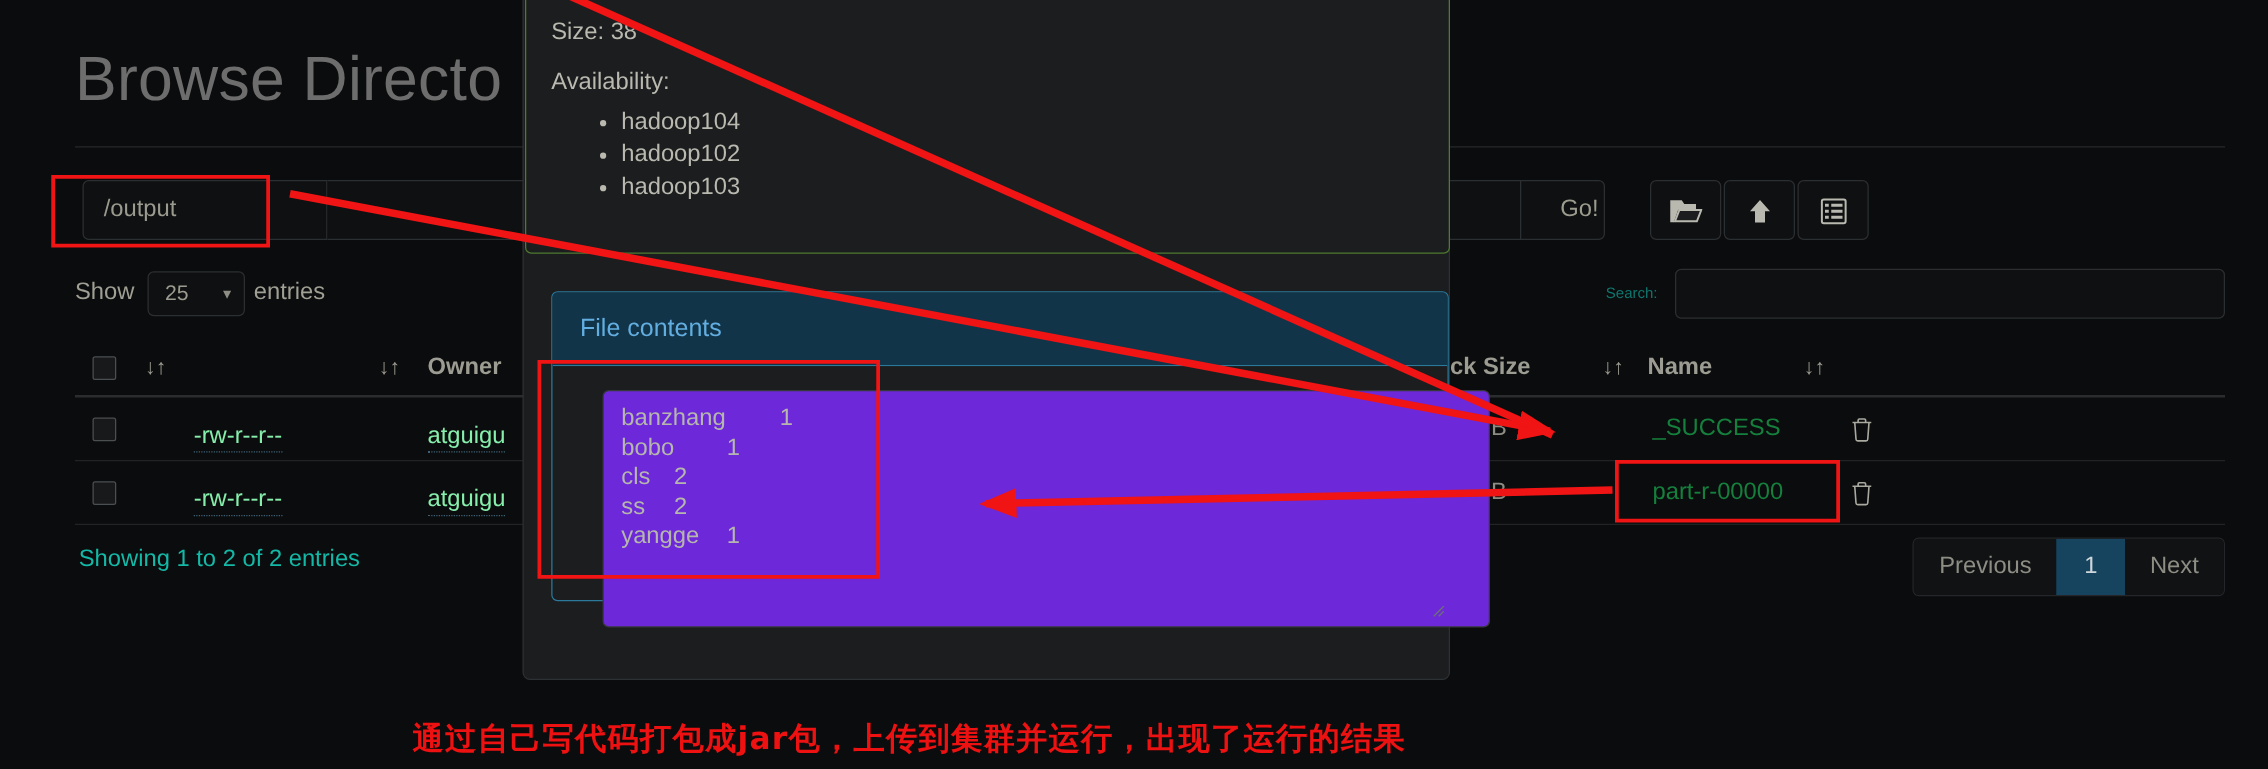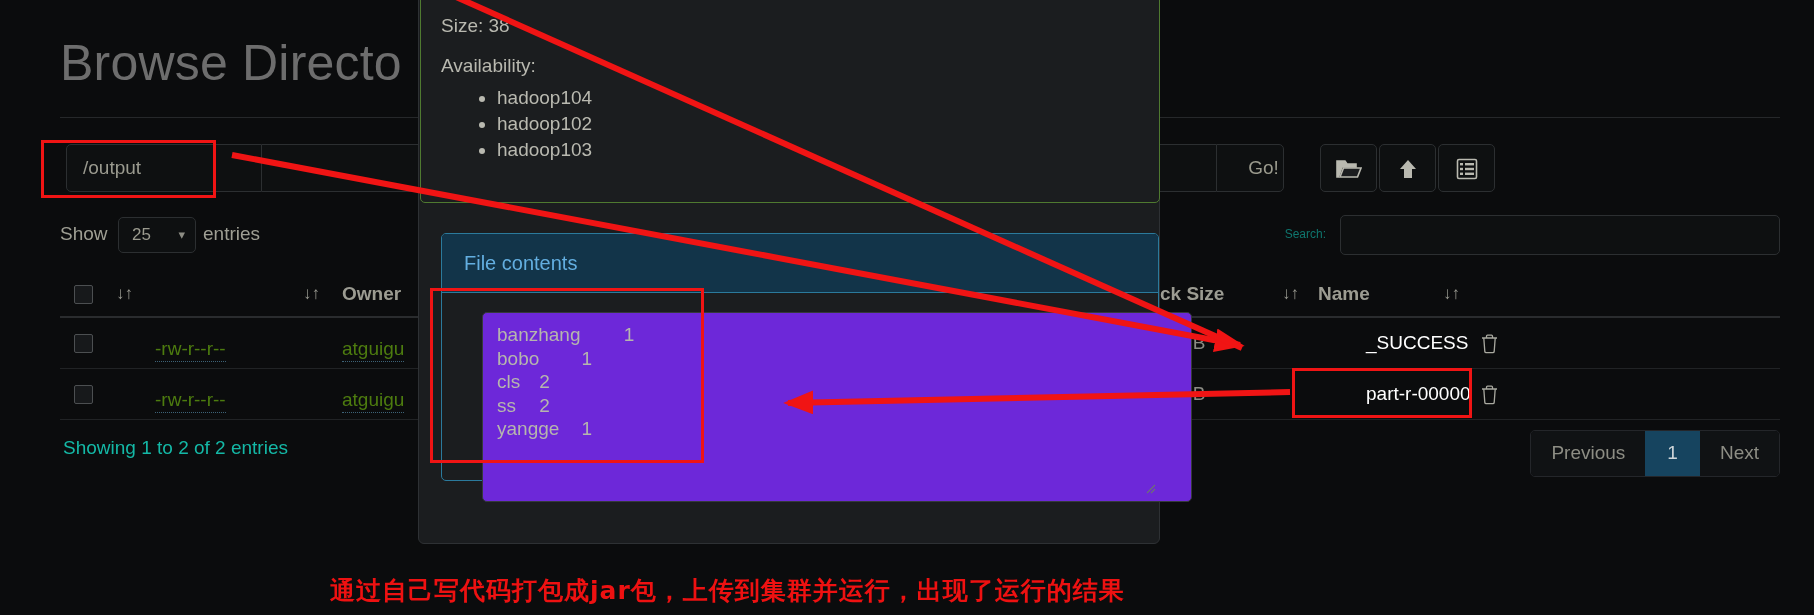--- a/index.html
+++ b/index.html
@@ -219,27 +219,26 @@
     width: 19px;
     height: 19px;
     box-sizing: border-box;
     border: 1px solid #4c4f51;
     border-radius: 2px;
     background: #17191b;
   }
   .dotted {
     border-bottom: 1px dotted #3d6277;
     padding-bottom: 1px;
-    color: #4d7c0f;
+    color: #86efac;
     margin-top: 14px;
   }
   .link {
-    color: #ffffff;
+    color: #15803d;
     border-bottom: 0;
-    margin-left: 44px;
   }
   .trash { color: #a9a9a0; font-size: 20px; }
 
   .showing {
     position: absolute;
     left: 45px;
     top: 437px;
     font-size: 19px;
     color: #14b8a6;
     margin-left: 18px;

